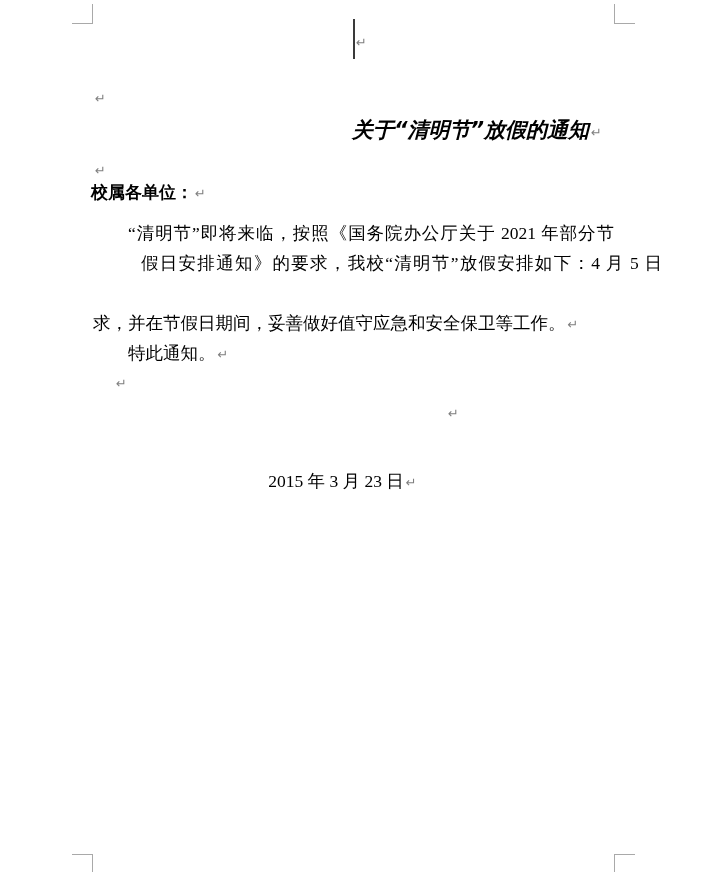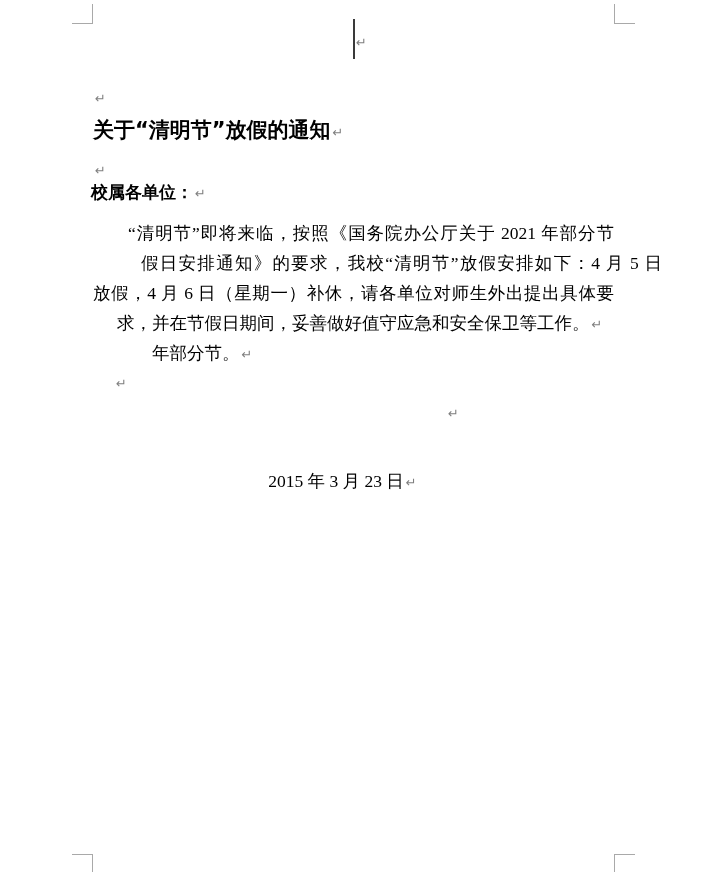--- a/index.html
+++ b/index.html
@@ -29,37 +29,37 @@
     line-height: 14px;
     font-family: "DejaVu Sans", "Liberation Sans", sans-serif;
     font-weight: normal;
     letter-spacing: 0;
   }
   .pmark { position: absolute; }
   .pinline { margin-left: 2px; }
 
   
   .title-row {
-    position: absolute; left: 93px; top: 114px; width: 521px;
-    text-align: left;
+    position: absolute; left: 81px; top: 114px; width: 521px;
+    text-align: right;
     font-family: "DejaVu Sans", "Liberation Sans", sans-serif;
     font-weight: bold;
-    font-size: 21px; line-height: 32px;
+    font-size: 21px; line-height: 32px; font-style: italic;
   }
   .salutation {
     position: absolute; left: 91px; top: 181px;
     font-weight: bold;
     font-size: 17px; line-height: 24px; text-align: right;
   }
   .bline {
     position: absolute; left: 93px; width: 521px;
     font-size: 17.5px; line-height: 30px;
     text-align: justify; text-align-last: justify;
   }
-  .bline.natural { text-align: right; text-align-last: left; margin-left: 24px; }
+  .bline.natural { text-align: right; text-align-last: left; }
   .bline.indent { text-indent: 35px; }
   .l0 { top: 218px; } .l1 { top: 248px; margin-left: 48px; } .l2 { top: 278px; }
   .l3 { top: 308px; } .l4 { top: 338px; }
 
   .sig-row {
     position: absolute; left: 93px; top: 432px; width: 521px;
     text-align: right;
     font-size: 17.5px; line-height: 30px;
     letter-spacing: 0.7px;
   }
@@ -90,26 +90,25 @@
   </div>
 
   <span class="pmark" style="left:95px; top:164px;">↵</span>
 
   <div class="salutation">
     <span>校属各单位：</span><span class="pinline">↵</span>
   </div>
 
   <div class="bline l0 indent">“清明节”即将来临，按照《国务院办公厅关于 2021 年部分节</div>
   <div class="bline l1">假日安排通知》的要求，我校“清明节”放假安排如下：4 月 5 日</div>
-  <div class="bline l2">放假，4 月 6 日（星期一）补休，请各单位对师生外出提出具体要</div>
   <div class="bline l3 natural">
     <span>求，并在节假日期间，妥善做好值守应急和安全保卫等工作。</span><span class="pinline">↵</span>
   </div>
   <div class="bline l4 natural indent">
-    <span>年部分节。</span><span class="pinline">↵</span>
+    <span>特此通知。</span><span class="pinline">↵</span>
   </div>
 
   <span class="pmark" style="left:116px; top:377px;">↵</span>
 
   <span class="pmark" style="left:448px; top:407px;">↵</span>
 
 
   <div class="date-row">
     <span>2015 年 3 月 23 日</span><span class="pinline">↵</span>
   </div>

